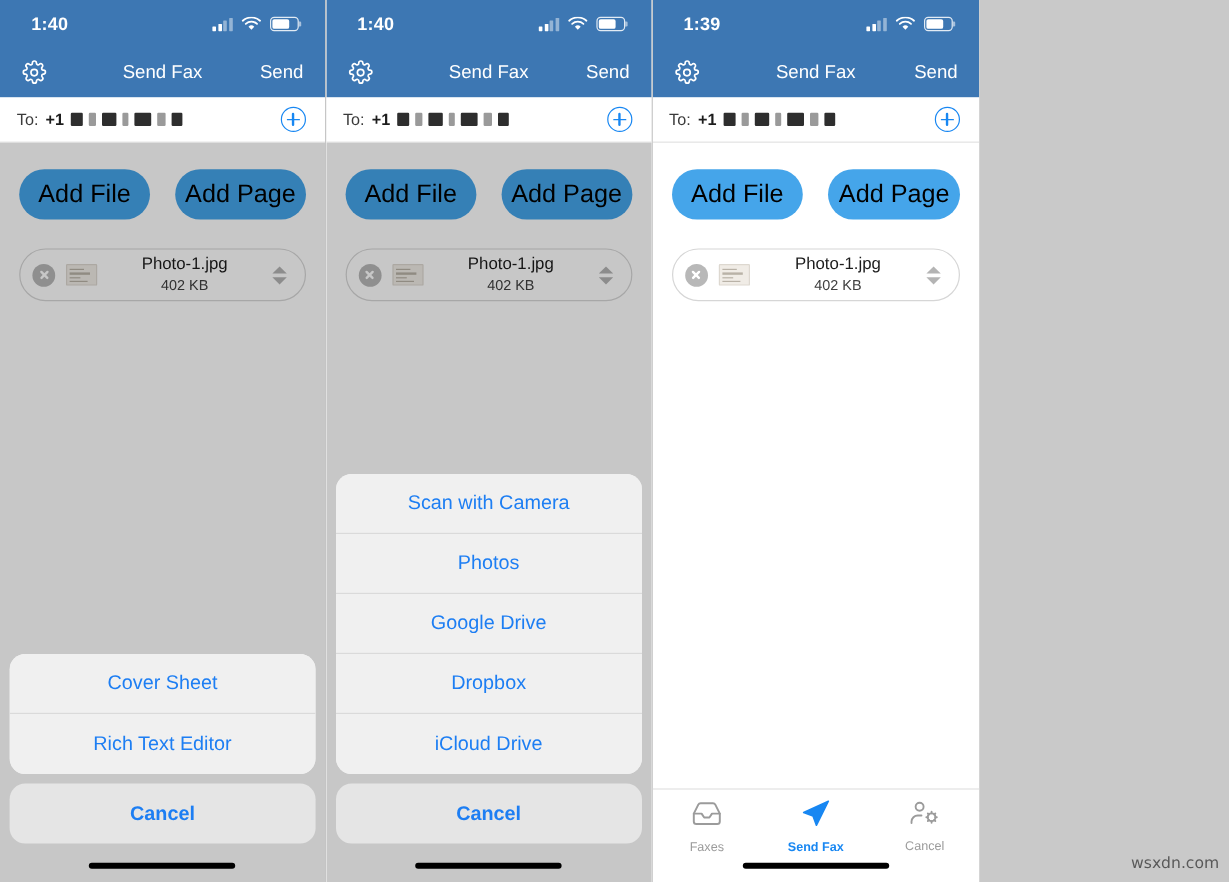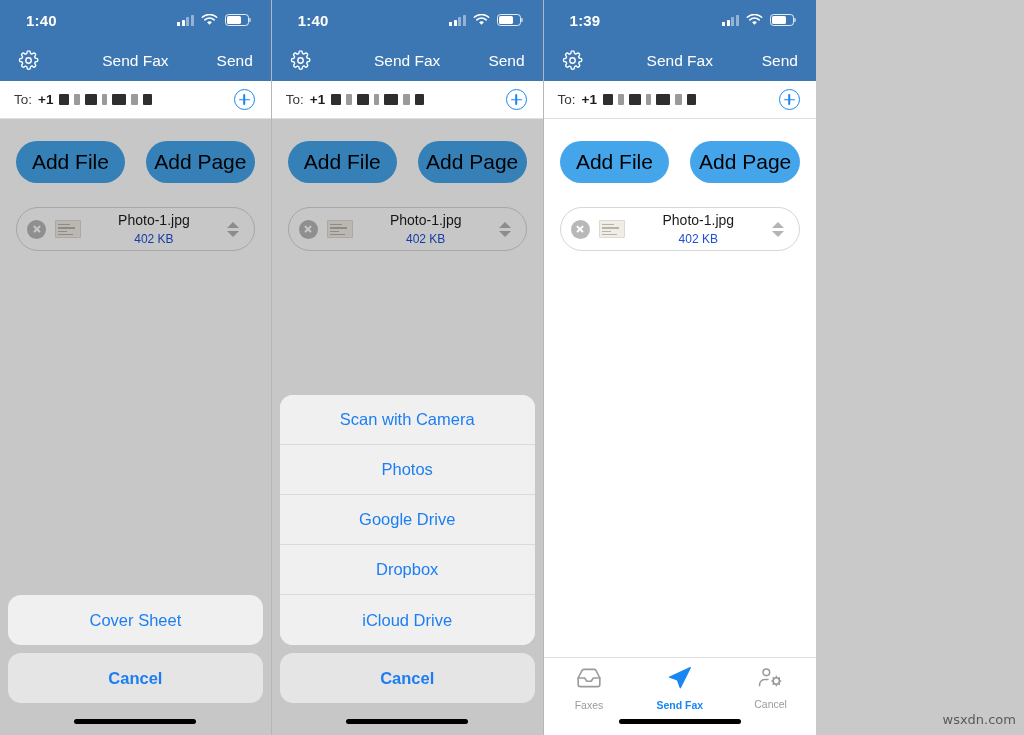--- a/index.html
+++ b/index.html
@@ -167,21 +167,21 @@
     border-radius: 1px; padding: 3px 2px; overflow: hidden;
   }
   .thumb i { display: block; height: 1.3px; background: #b9b2a7; margin-bottom: 2px; }
   .thumb i:nth-child(1) { width: 60%; }
   .thumb i:nth-child(2) { width: 85%; }
   .thumb i:nth-child(3) { width: 45%; }
   .thumb i:nth-child(4) { width: 75%; }
 
   .fileinfo { flex: 1; line-height: 1.15; }
   .fname { font-size: 14px; color: #1c1c1c; }
-  .fsize { font-size: 12px; color: #1d4ed8; margin-top: 14px; }
+  .fsize { font-size: 12px; color: #404040; margin-top: 14px; }
 
   .stepper { width: 13px; flex: none; display: flex; flex-direction: column; align-items: center; gap: 3px; }
   .stepper span { width: 0; height: 0; border-left: 6px solid transparent; border-right: 6px solid transparent; }
   .stepper span.up { border-bottom: 6px solid #b4b4b4; }
   .stepper span.down { border-top: 6px solid #b4b4b4; }
 
   
   .dim {
     position: absolute; inset: 0;
     background: rgba(0,0,0,.22);
@@ -326,20 +326,21 @@
       </span>
       <span class="stepper">
             <span class="up"></span>
             <span class="down"></span>
           </span>
     </div>
     <div class="dim"></div>
     <div class="sheet">
     <div class="sheet-group">
             <div class="sheet-item">Cover Sheet</div>
+            <div class="sheet-item">Rich Text Editor</div>
           </div>
     <div class="sheet-cancel">Cancel</div>
   </div>
 
     <div class="home-indicator"></div>
   </div>
    </div>
     <div class="phone">
      <div class="statusbar">
     <span class="status-time">1:40</span>

